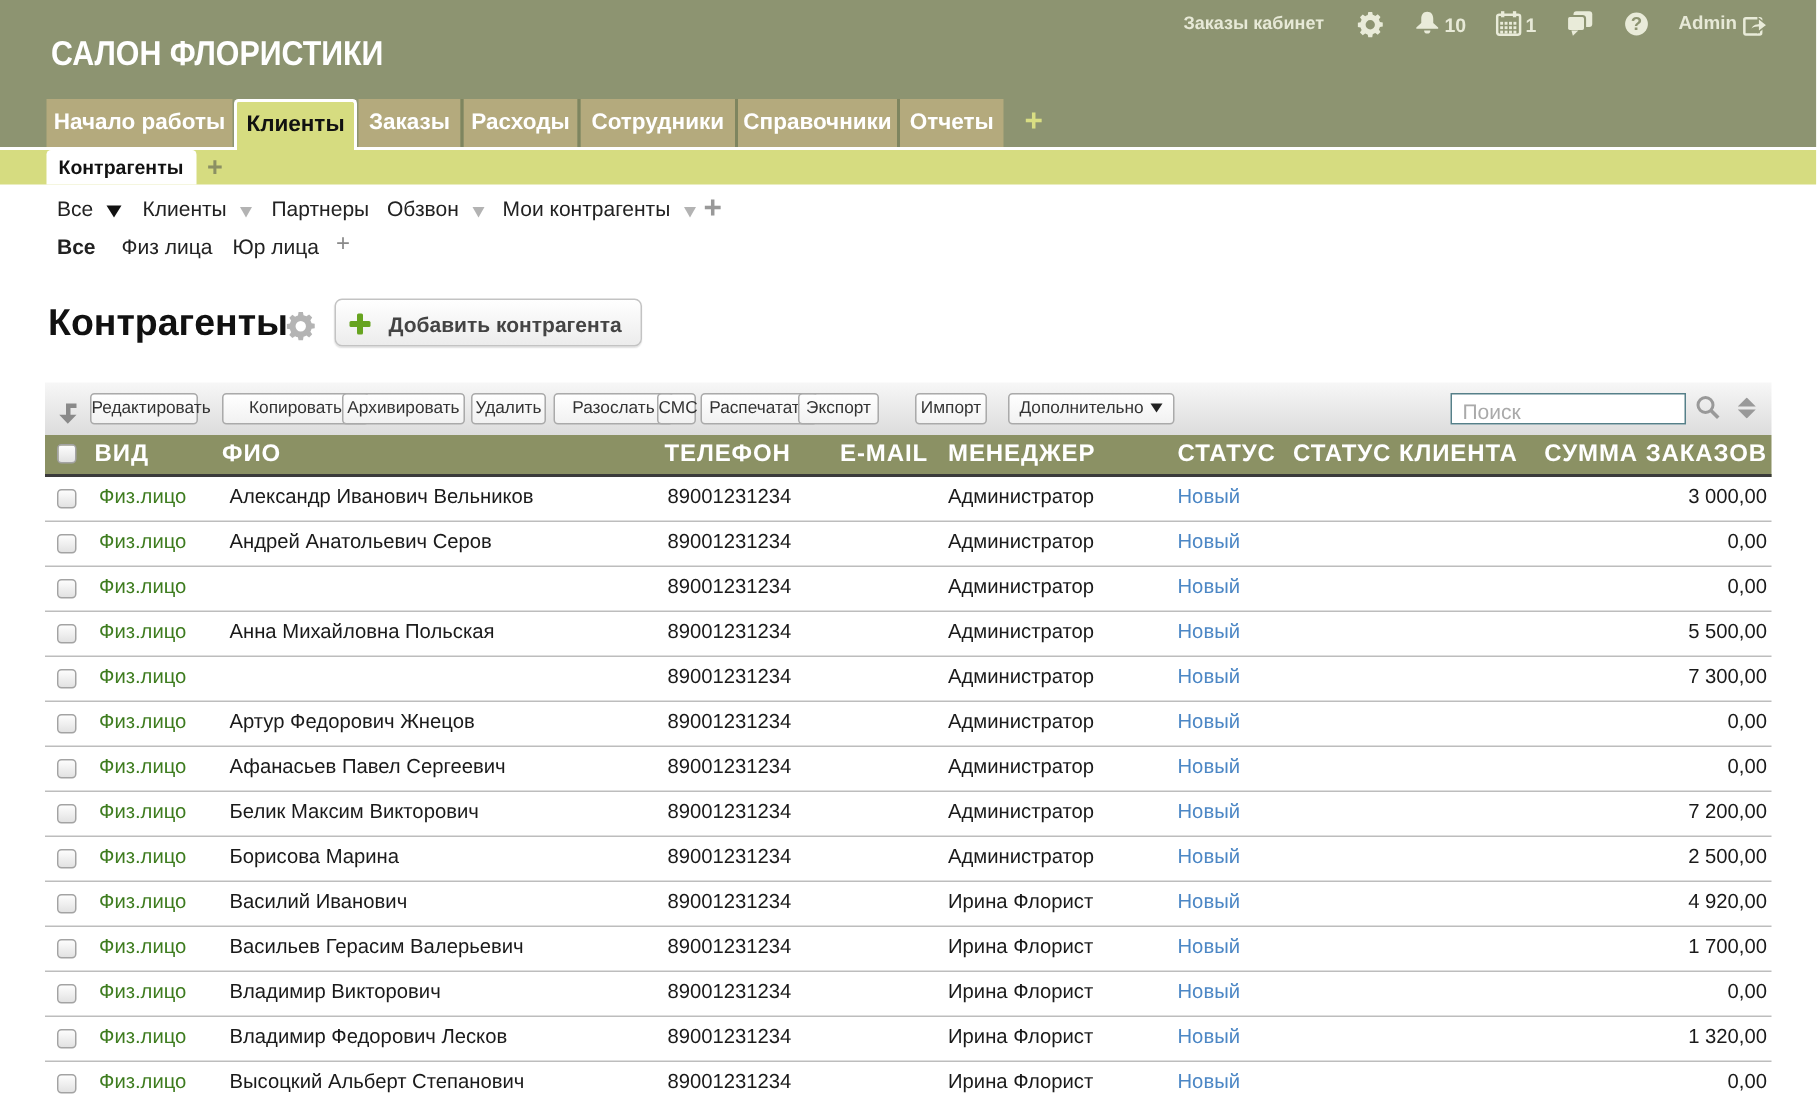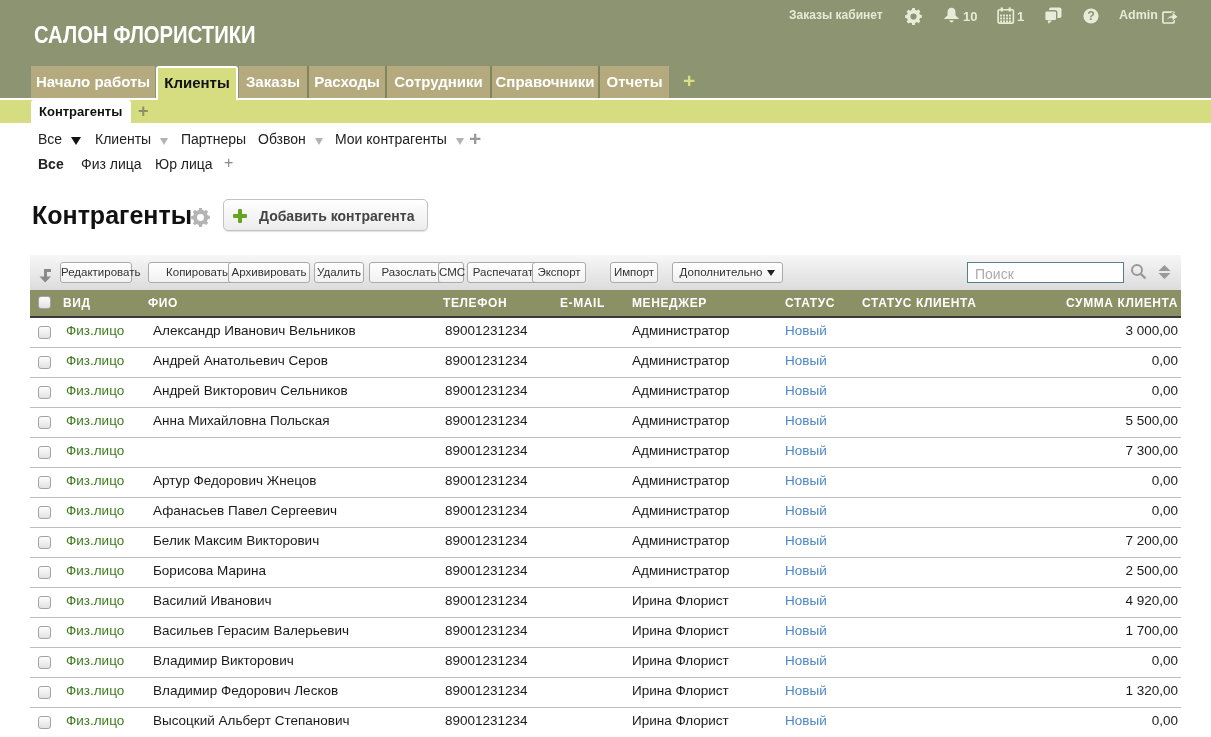--- a/index.html
+++ b/index.html
@@ -54,21 +54,21 @@
 .tbtn { position:absolute; top:7px; height:21px; background:linear-gradient(#ffffff,#f1f1f1);
   border:1px solid #aaa; border-radius:3px; font-size:11.5px; color:#333; line-height:19px; text-align:center; white-space:nowrap; }
 .btri { display:inline-block; width:0; height:0; border-left:4px solid transparent;
   border-right:4px solid transparent; border-top:6px solid #222; margin-left:5px; }
 .searchbox { position:absolute; left:937px; top:7px; width:157px; height:21px; border:1px solid #568089; background:#fff; }
 .searchbox span { position:absolute; left:7px; top:3px; font-size:14px; color:#aaa; }
 
 
 .thead { position:absolute; left:30px; top:290px; width:1151px; height:28px; background:#8b9164;
   border-bottom:2px solid #3a3a3a; }
-.th { position:absolute; top:0; height:26px; line-height:26px; color:#fff; font-size:12px; font-weight:bold; letter-spacing:0.6px; }
+.th { position:absolute; top:0; height:26px; line-height:26px; color:#fff; font-size:16px; font-weight:bold; letter-spacing:0.6px; }
 .rows { position:absolute; left:30px; top:318px; width:1151px; }
 .row { position:relative; width:1151px; height:30px; }
 .row .bline { position:absolute; left:0; bottom:0; width:1151px; height:1px; background:#bdbdbd; }
 .cell { position:absolute; top:0; height:30px; line-height:26px; font-size:13.5px; color:#1a1a1a; white-space:nowrap; }
 .green { color:#3e7c1f; }
 .blue { color:#4c87c5; }
 .cb { position:absolute; width:13px; height:13px; background:linear-gradient(#fdfdfd,#e2e2e2);
   border:1px solid #a3a3a3; border-radius:3px; }
 </style>
 </head>
@@ -193,21 +193,21 @@
 
   <div class="thead">
     <div class="cb" style="left:8px;top:6px"></div>
     <div class="th" style="left:33px">ВИД</div>
     <div class="th" style="left:118px">ФИО</div>
     <div class="th" style="left:413px">ТЕЛЕФОН</div>
     <div class="th" style="left:530px">E-MAIL</div>
     <div class="th" style="left:602px">МЕНЕДЖЕР</div>
     <div class="th" style="left:755px">СТАТУС</div>
     <div class="th" style="left:832px">СТАТУС КЛИЕНТА</div>
-    <div class="th" style="right:3px">СУММА КЛИЕНТА</div>
+    <div class="th" style="right:3px">СУММА ЗАКАЗОВ</div>
   </div>
 
   <div class="rows" id="rows">
   <div class="row">
         <div class="cb" style="left:8px;top:8px"></div>
         <div class="cell green" style="left:36px">Физ.лицо</div>
         <div class="cell" style="left:123px">Александр Иванович Вельников</div>
         <div class="cell" style="left:415px">89001231234</div>
         <div class="cell" style="left:602px">Администратор</div>
         <div class="cell blue" style="left:755px">Новый</div>
@@ -220,21 +220,20 @@
         <div class="cell" style="left:123px">Андрей Анатольевич Серов</div>
         <div class="cell" style="left:415px">89001231234</div>
         <div class="cell" style="left:602px">Администратор</div>
         <div class="cell blue" style="left:755px">Новый</div>
         <div class="cell" style="right:3px">0,00</div>
         <div class="bline"></div>
       </div>
   <div class="row">
         <div class="cb" style="left:8px;top:8px"></div>
         <div class="cell green" style="left:36px">Физ.лицо</div>
-        <div class="cell" style="left:123px">Андрей Викторович Сельников</div>
         <div class="cell" style="left:415px">89001231234</div>
         <div class="cell" style="left:602px">Администратор</div>
         <div class="cell blue" style="left:755px">Новый</div>
         <div class="cell" style="right:3px">0,00</div>
         <div class="bline"></div>
       </div>
   <div class="row">
         <div class="cb" style="left:8px;top:8px"></div>
         <div class="cell green" style="left:36px">Физ.лицо</div>
         <div class="cell" style="left:123px">Анна Михайловна Польская</div>

